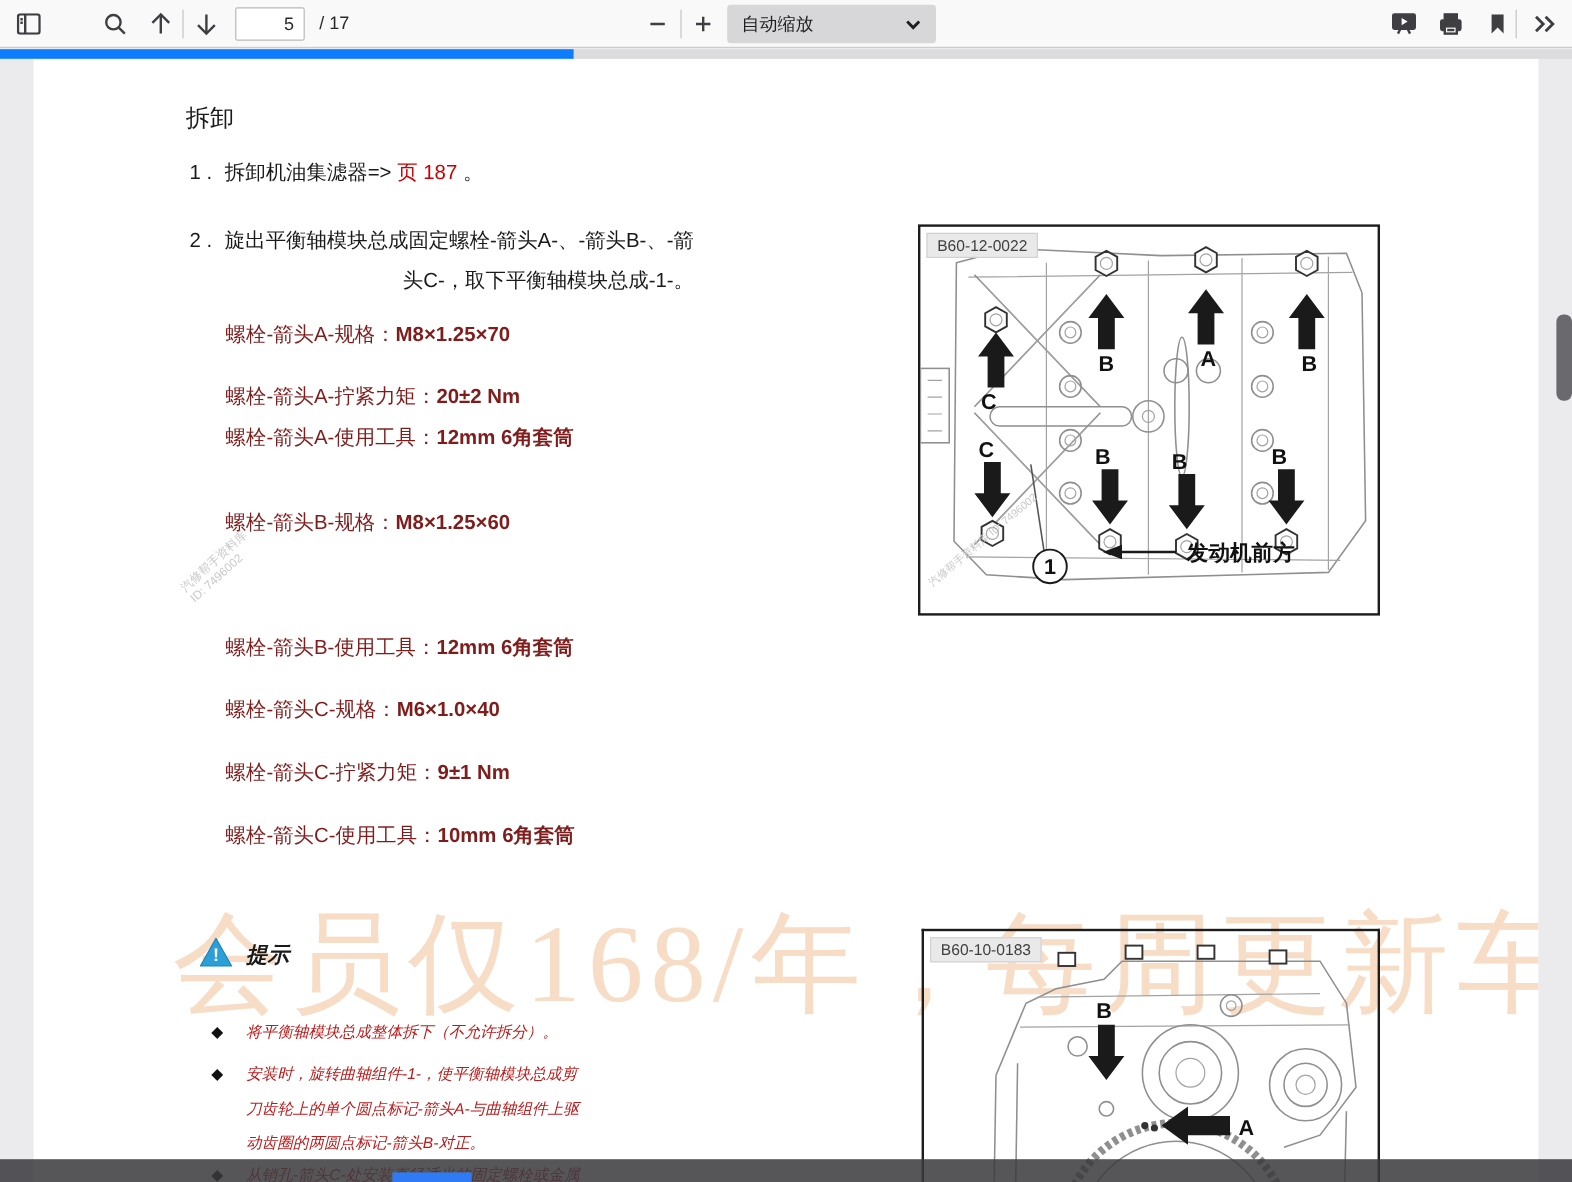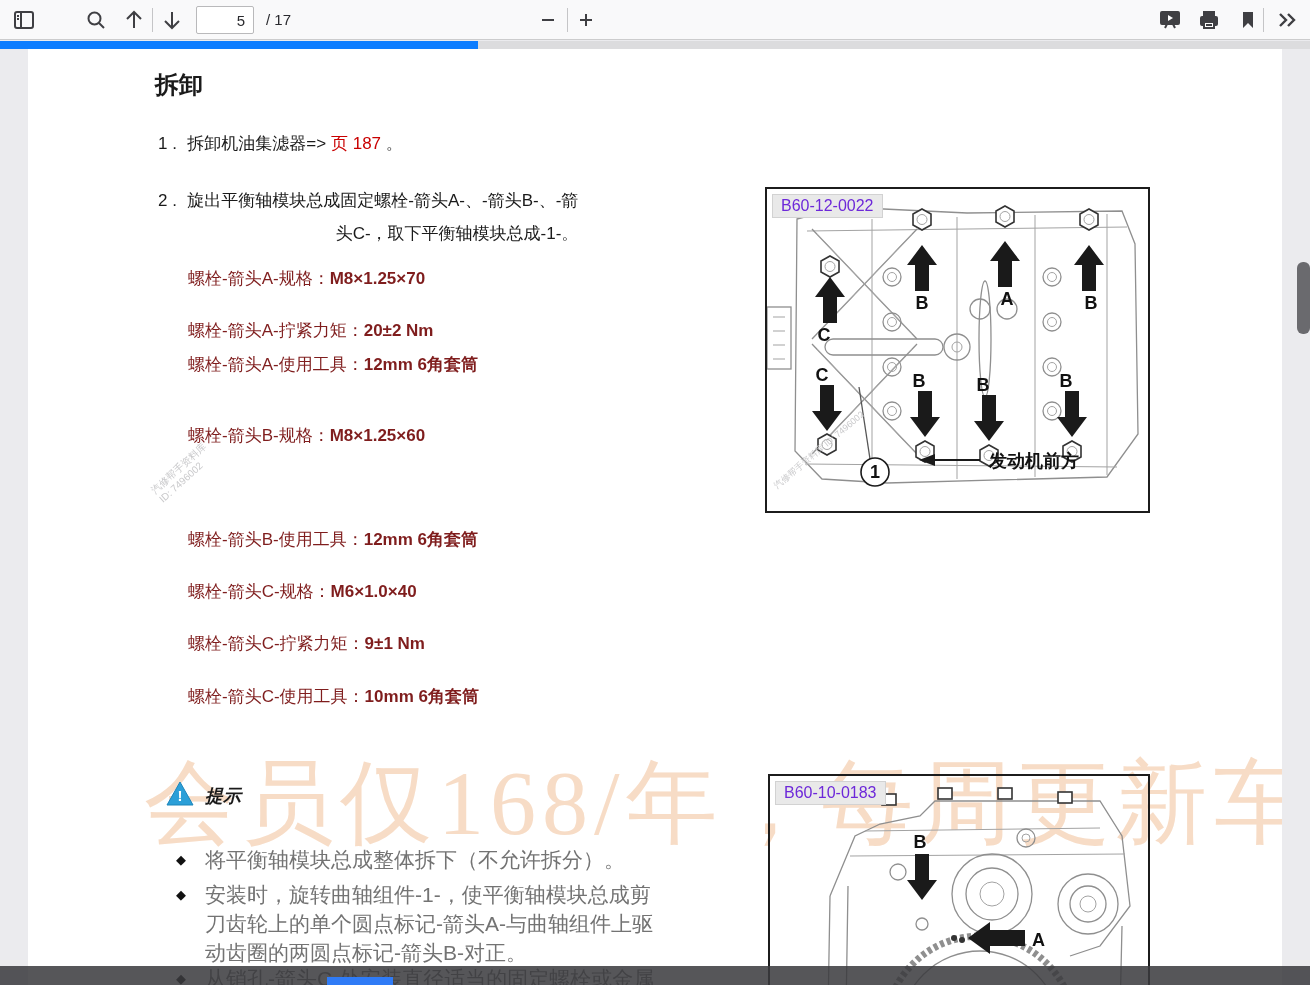--- a/index.html
+++ b/index.html
@@ -35,39 +35,39 @@
   
   .wm { position:absolute; color:#f7dcc6; font-family:"Liberation Serif", serif;
     white-space:nowrap; z-index:1; pointer-events:none; }
   .wm1 { left:192px; top:598px; font-size:92px; letter-spacing:18px; }
   .wm2 { left:116px; top:692px; font-size:92px; letter-spacing:6px; }
   .wm-small { position:absolute; color:#c9c9cb; font-size:10px; line-height:12px;
     transform:rotate(-42deg); z-index:1; pointer-events:none; white-space:pre-line; }
 
   
   .doc { position:absolute; z-index:2; color:#1a1a1a; }
-  .h-title { left:127px; top:20px; font-size:24px; font-weight:bold; }
+  .h-title { left:127px; top:36px; font-size:20px; font-weight:normal; }
   .step-num { font-size:17px; }
   .step-text { font-size:17px;text-align:right; }
   .red-link { color:#c90000; }
   .spec-line { position:absolute; left:160px; font-size:17px; z-index:2; color:#7f1d1d; white-space:nowrap; }
   .spec-line b { font-weight:bold; }
 
   .note-tri { position:absolute; left:138px; top:732px; width:28px; height:26px; z-index:2; }
   .note-title { left:177px; top:735px; font-size:18px; font-weight:bold; font-style:italic;text-align:center; }
   .bullet { position:absolute; left:148px; font-size:13px; color:#111; z-index:2; }
-  .btext { position:absolute; left:177px; font-size:21px; z-index:2;
-    color:#737373; white-space:nowrap; line-height:29px; }
+  .btext { position:absolute; left:177px; font-size:13px; font-style:italic; z-index:2;
+    color:#b91c1c; white-space:nowrap; line-height:29px; }
 
   
   .figure { position:absolute; border:2px solid #1c1c1c; z-index:2; background:transparent; }
   .fig1 { left:737px; top:138px; width:385px; height:326px; }
   .fig2 { left:740px; top:725px; width:382px; height:240px; border-bottom:none; }
   .fig-label { position:absolute; left:5px; top:5px; background:#e9e9e9; border:1px solid #d2d2d2;
-    font-size:16px; padding:2px 8px; color:#6d28d9; z-index:3; }
+    font-size:13px; padding:2px 8px; color:#404040; z-index:3; }
   .figure svg { position:absolute; left:0; top:0; }
   .mline { stroke:#8f8f8f; fill:none; stroke-width:1.3; }
   .mthin { stroke:#a3a3a3; fill:none; stroke-width:1; }
   .hex { stroke:#333; fill:#fff; stroke-width:1.6; }
   .arr { fill:#1a1a1a; }
   .figtxt { font-family:"Liberation Sans", sans-serif; font-size:18px; font-weight:bold; fill:#111; }
 
   
   .dark-bar { position:absolute; left:0; top:966px; width:1310px; height:19px;
     background:rgba(58,58,62,0.86); z-index:20; }
@@ -113,20 +113,26 @@
       <line x1="2" y1="8" x2="14" y2="8"></line>
     </svg>
   </button>
   <div class="tdivider" style="left:567px"></div>
   <button class="tbtn" style="left:570px">
     <svg width="16" height="16" viewBox="0 0 16 16">
       <line x1="2" y1="8" x2="14" y2="8"></line>
         <line x1="8" y1="2" x2="8" y2="14"></line>
     </svg>
   </button>
+  <div class="zoom-select">
+    <span>自动缩放</span>
+    <svg class="chev" width="14" height="10" viewBox="0 0 14 10">
+      <polyline points="2,3 7,8 12,3" stroke="#1f1f23" stroke-width="2.4" fill="none"></polyline>
+    </svg>
+  </div>
 
   <button class="tbtn" style="left:1154px">
     <svg width="22" height="20" viewBox="0 0 22 20">
       <rect x="2" y="2" width="18" height="12" rx="1" fill="#3f3f43"></rect>
       <polygon points="9,5 14,8 9,11" fill="#fff" stroke="none"></polygon>
       <line x1="6" y1="18" x2="8" y2="14"></line>
         <line x1="16" y1="18" x2="14" y2="14"></line>
     </svg>
   </button>
   <button class="tbtn" style="left:1193px">

